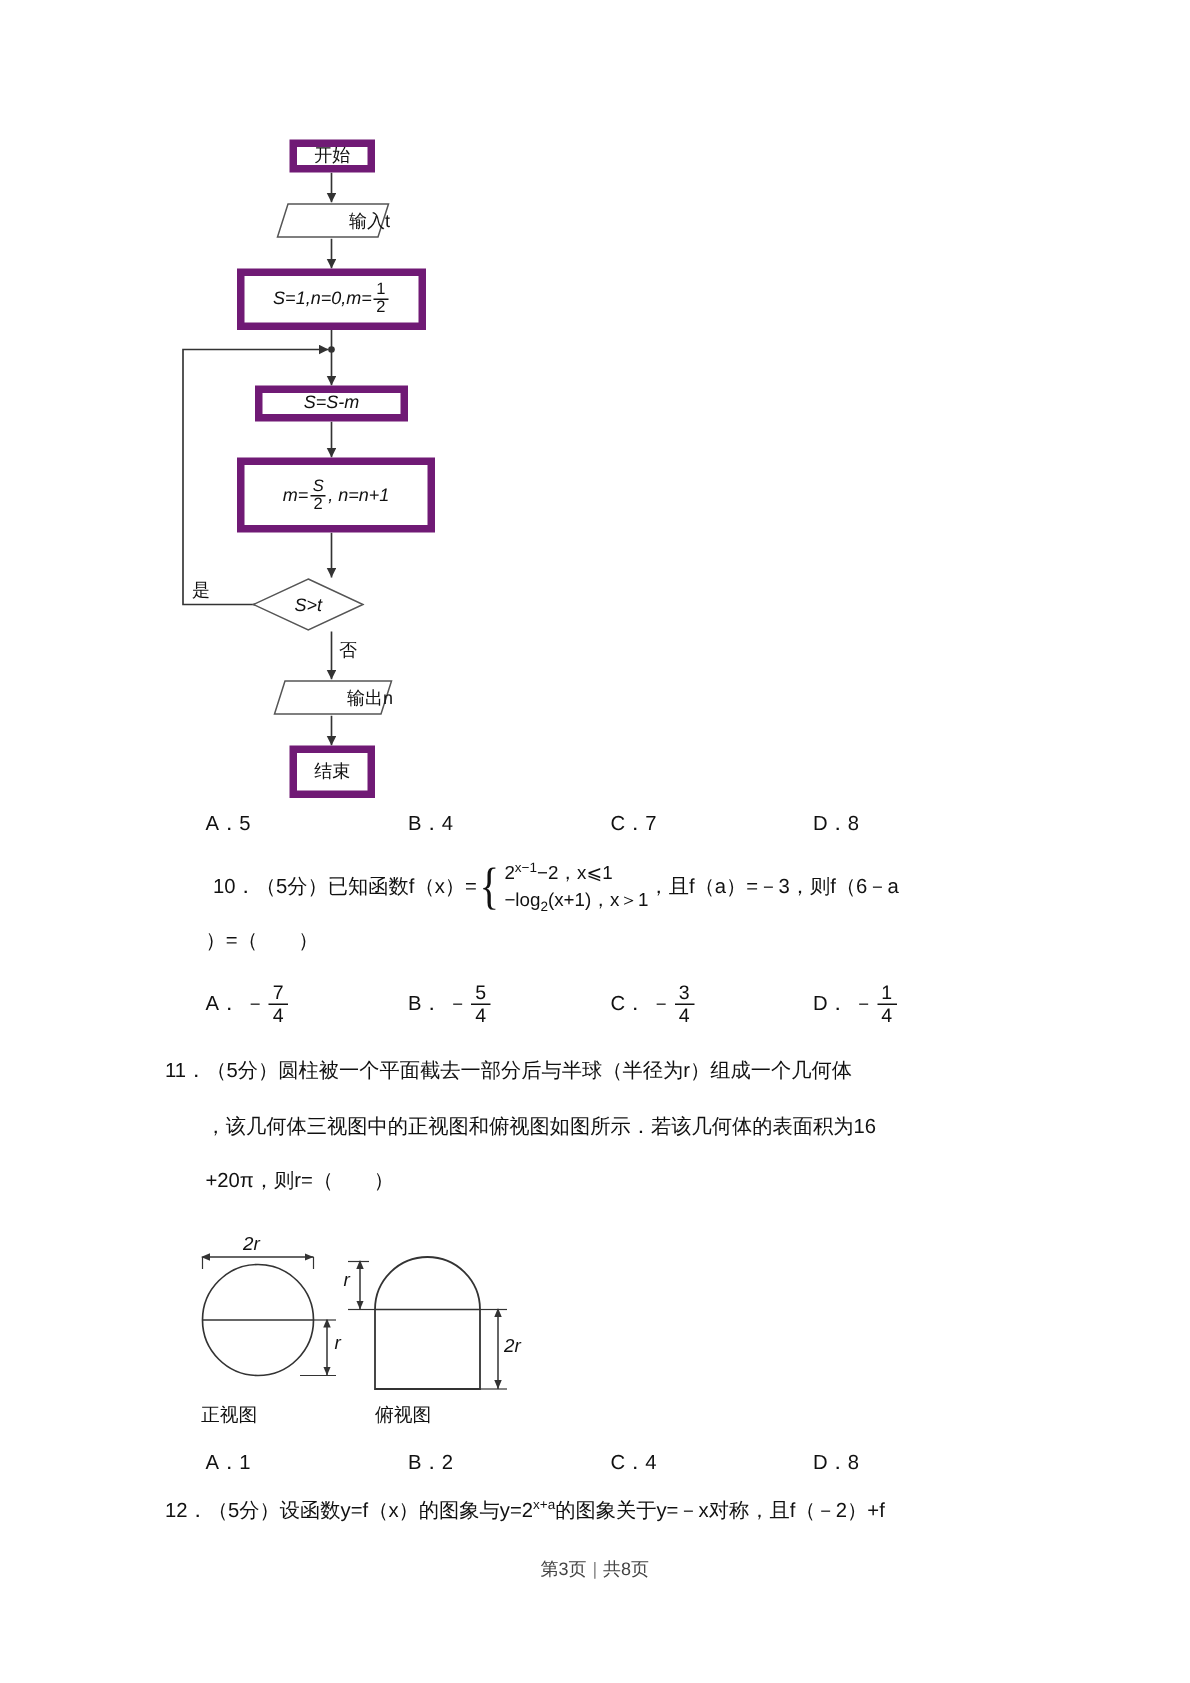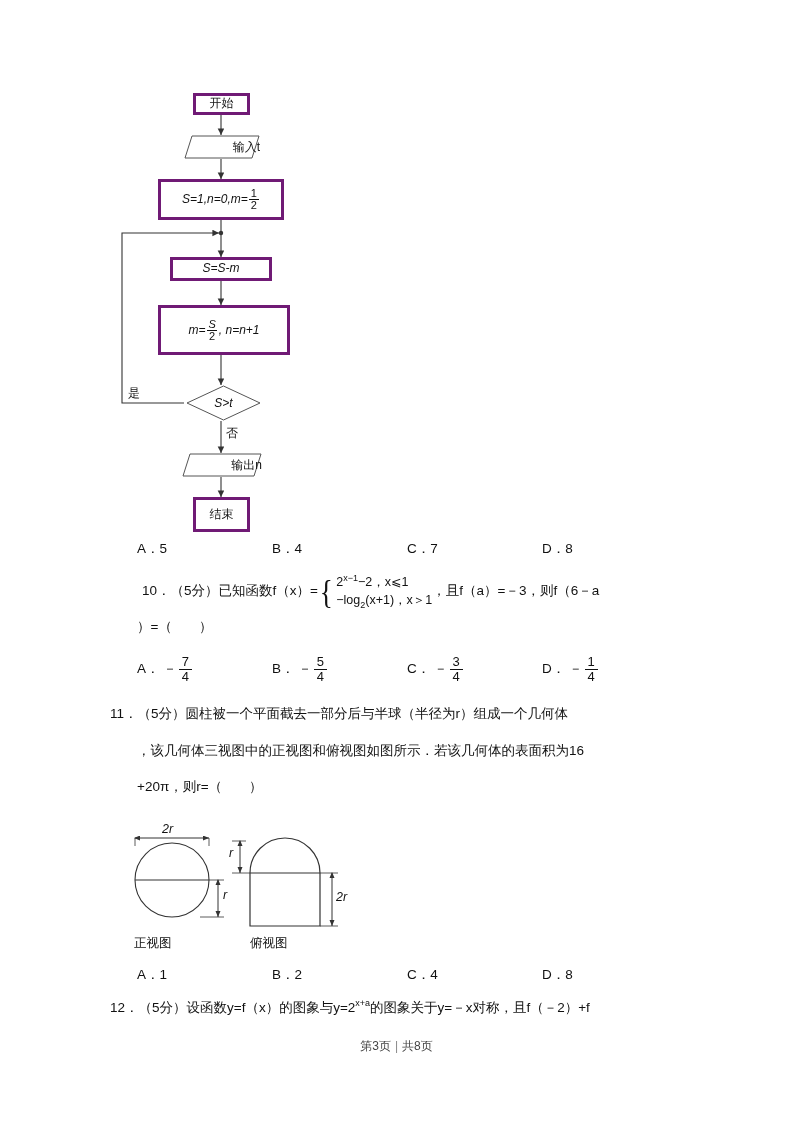--- a/index.html
+++ b/index.html
@@ -27,21 +27,21 @@
   .flow {
     position: absolute;
     left: 110px;
     top: 85px;
     width: 330px;
     height: 460px;
   }
   .node {
     position: absolute;
     box-sizing: border-box;
-    border: 3px solid #701a75;
+    border: 5px solid #701a75;
     background: #fff;
     display: flex;
     align-items: center;
     justify-content: center;
     font-size: 12px;
     color: #111;
     text-align: center;
     line-height: 1.15;
   }
   .para {
@@ -225,21 +225,21 @@
 
     <div class="node" style="left:48px; top:220px; width:132px; height:50px;">
       <span>
         <span class="ital">m=</span><span class="frac">
             <span class="num ital">S</span>
             <span class="den">2</span>
           </span><span class="ital">, n=n+1</span>
       </span>
     </div>
 
-    <div style="position:absolute; left:76px; top:300px; width:75px; height:36px;text-decoration:underline;">
+    <div style="position:absolute; left:58px; top:300px; width:75px; height:36px;text-decoration:underline;">
       <svg width="75" height="36" style="position:absolute;left:0;top:0;">
         <polygon points="37.5,1 74,18 37.5,35 1,18" fill="#fff" stroke="#555" stroke-width="1"></polygon>
       </svg>
       <div style="position:absolute; left:0; top:0; width:75px; height:36px; display:flex; align-items:center; justify-content:center; font-size:12px;">
         <span class="ital">S&gt;t</span>
       </div>
     </div>
 
     <div class="lbl" style="left:18px; top:300px;">
       <span>是</span>

